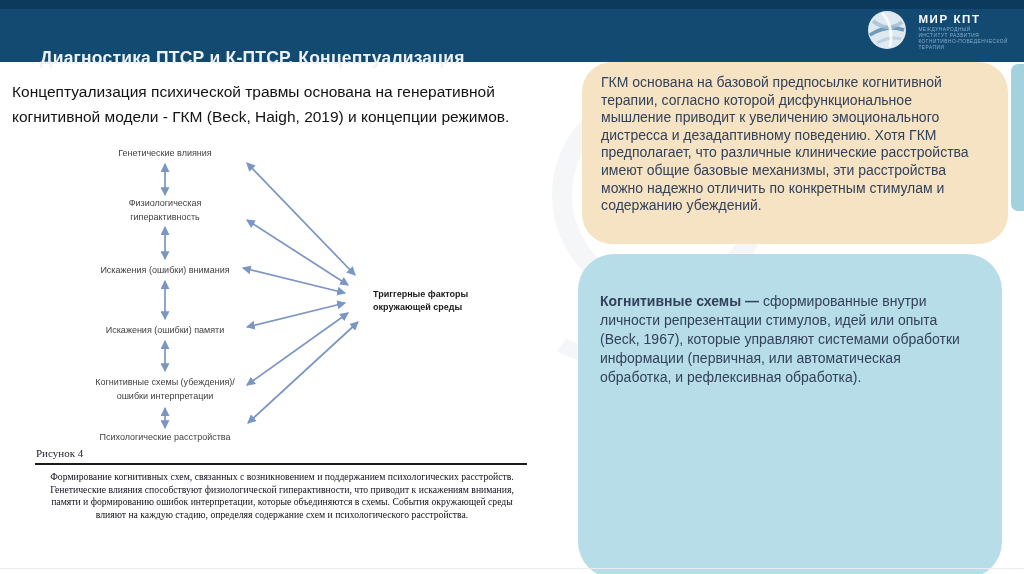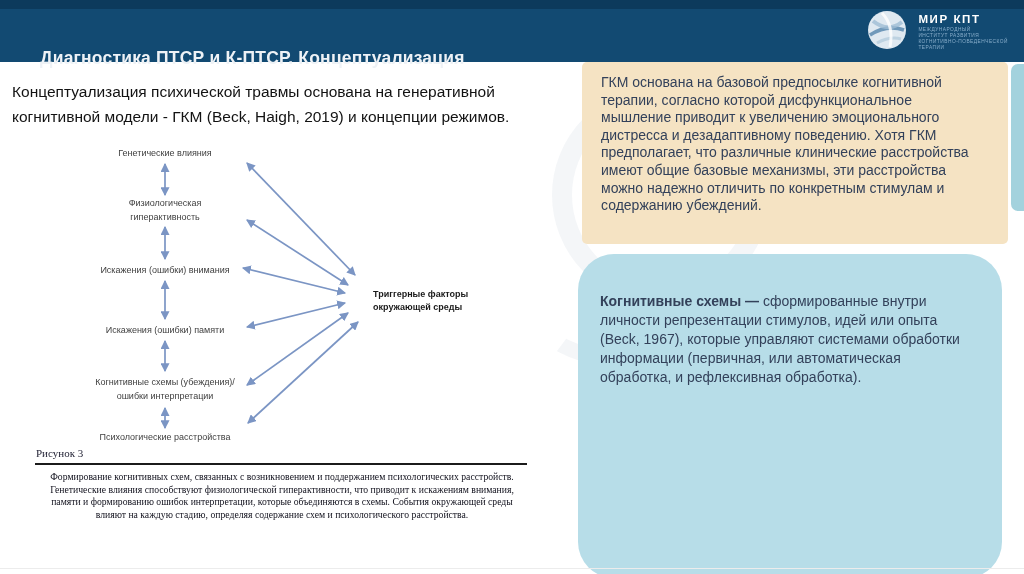--- a/index.html
+++ b/index.html
@@ -49,21 +49,21 @@
   }
   .fig-rule { position:absolute; left:35px; top:463px; width:492px; height:2px; background:#1b1b1b; }
   .fig-caption {
     position:absolute; left:35px; top:471px; width:494px;
     font-family:"Liberation Serif", serif; font-size:9.7px; line-height:12.7px; color:#10101c;text-align:center;
   }
 
   
   .box-cream {
     position:absolute; left:582px; top:62px; width:426px; height:182px;
-    background:#f5e3c3; border-radius:5px; box-sizing:border-box;
+    background:#f5e3c3; border-radius:30px; box-sizing:border-box;
     padding:12px 30px 12px 19px;
     font-size:14px; line-height:17.6px; color:#33415a;
   }
   .box-cream p, .box-teal p { margin:0; }
   .edge-strip {
     position:absolute; right:0; top:64px; width:13px; height:147px;
     background:#a3d2dd; border-radius:7px 0 0 7px;
   }
   .box-teal {
     position:absolute; left:578px; top:254px; width:424px; height:324px;
@@ -132,21 +132,21 @@
       <text x="133" y="78" text-anchor="middle" font-size="9" fill="#3f3f3f" font-weight="normal">гиперактивность</text>
       <text x="133" y="131" text-anchor="middle" font-size="9" fill="#3f3f3f" font-weight="normal">Искажения (ошибки) внимания</text>
       <text x="133" y="191" text-anchor="middle" font-size="9" fill="#3f3f3f" font-weight="normal">Искажения (ошибки) памяти</text>
       <text x="133" y="243" text-anchor="middle" font-size="9" fill="#3f3f3f" font-weight="normal">Когнитивные схемы (убеждения)/</text>
       <text x="133" y="257" text-anchor="middle" font-size="9" fill="#3f3f3f" font-weight="normal">ошибки интерпретации</text>
       <text x="133" y="298" text-anchor="middle" font-size="9" fill="#3f3f3f" font-weight="normal">Психологические расстройства</text>
       <text x="341" y="155" text-anchor="start" font-size="9" fill="#1a1a1a" font-weight="bold">Триггерные факторы</text>
       <text x="341" y="168" text-anchor="start" font-size="9" fill="#1a1a1a" font-weight="bold">окружающей среды</text>
     </svg>
 
-  <div class="fig-label">Рисунок 3</div>
+  <div class="fig-label">Рисунок 4</div>
   <div class="fig-rule"></div>
   <div class="fig-caption">Формирование когнитивных схем, связанных с возникновением и поддержанием психологических расстройств. Генетические влияния способствуют физиологической гиперактивности, что приводит к искажениям внимания, памяти и формированию ошибок интерпретации, которые объединяются в схемы. События окружающей среды влияют на каждую стадию, определяя содержание схем и психологического расстройства.</div>
 
   <div class="box-cream">
     <p>ГКМ основана на базовой предпосылке когнитивной терапии, согласно которой дисфункциональное мышление приводит к увеличению эмоционального дистресса и дезадаптивному поведению. Хотя ГКМ предполагает, что различные клинические расстройства имеют общие базовые механизмы, эти расстройства можно надежно отличить по конкретным стимулам и содержанию убеждений.</p>
   </div>
 
   <div class="edge-strip"></div>
 
   <div class="box-teal">

